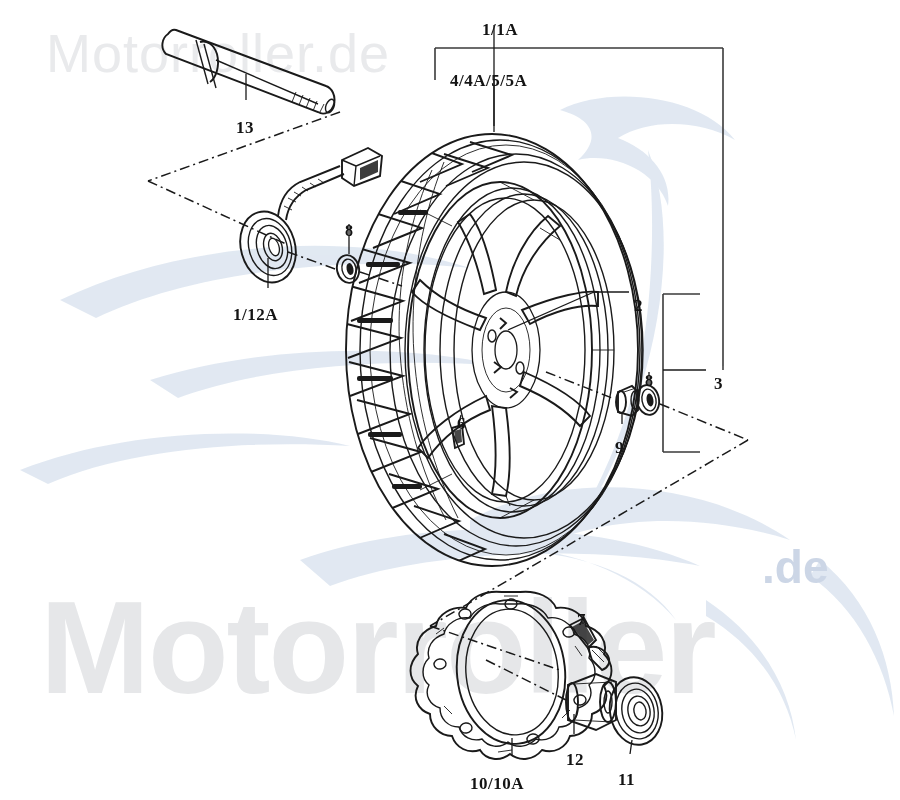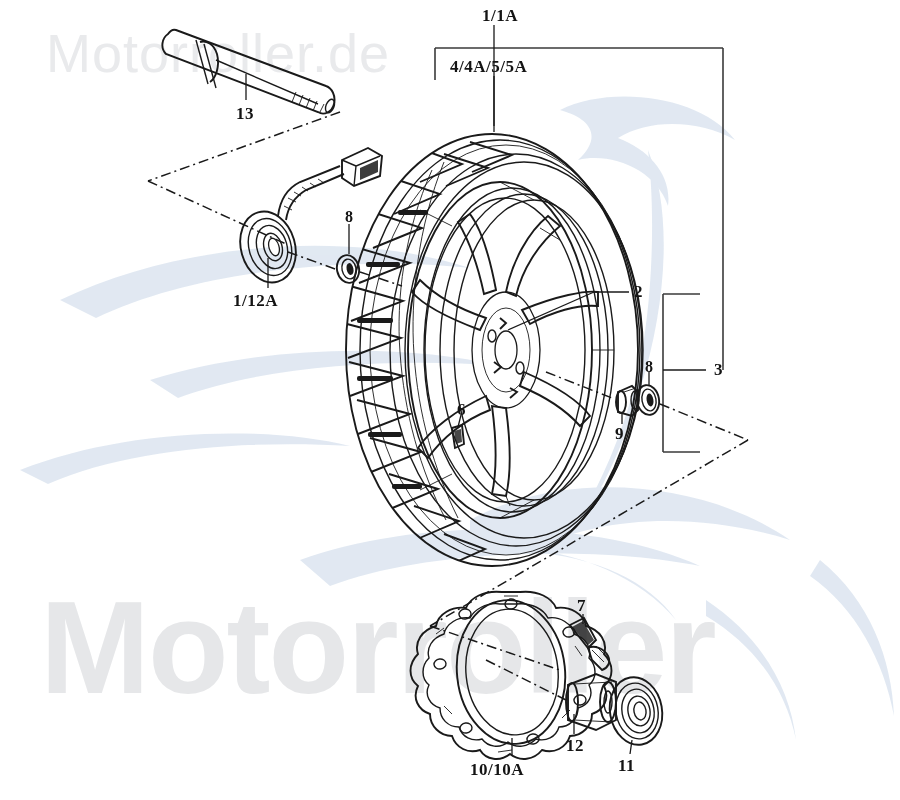--- a/index.html
+++ b/index.html
@@ -56,20 +56,21 @@
     letter-spacing: 0px;
   }
   .lbl {
     position: absolute;
     font-family: "Liberation Serif", serif;
     font-weight: bold;
     font-size: 17px;
     color: #141414;
     white-space: nowrap;
     letter-spacing: 0.5px;
+    margin-top: 14px;
   }
   .lbl.sm { font-size: 16px; }
 </style>
 </head>
 <body>
 
 <div id="stage">
 
   <svg class="layer" viewBox="0 0 900 800">
     <g fill="#dce5f0" opacity="0.85">
@@ -83,20 +84,21 @@
       <path d="M300 560 C420 516,600 520,700 566 C600 546,430 548,330 586 Z"></path>
       <path d="M60 300 C190 238,360 232,470 268 C360 256,200 268,96 318 Z"></path>
       <path d="M150 380 C260 346,400 342,500 366 C400 358,270 364,178 398 Z"></path>
       <path d="M820 560 C870 600,892 660,894 716 C884 662,856 608,810 576 Z"></path>
       <path d="M20 470 C120 430,260 424,350 446 C250 440,130 448,48 484 Z"></path>
     </g>
   </svg>
 
   <div class="wm wm-top">Motorroller.de</div>
   <div class="wm wm-big">Motorroller</div>
+  <div class="wm wm-de">.de</div>
 
   <svg class="layer" viewBox="0 0 900 800">
     <defs>
       <style>
         .st  { fill:none; stroke:#1a1a1a; stroke-width:1.4; }
         .st2 { fill:none; stroke:#1a1a1a; stroke-width:1.9; }
         .stt { fill:none; stroke:#1a1a1a; stroke-width:1.0; }
         .thin{ fill:none; stroke:#1a1a1a; stroke-width:0.9; }
         .dd  { fill:none; stroke:#1a1a1a; stroke-width:1.5;
                stroke-dasharray:10 4 2 4; }

